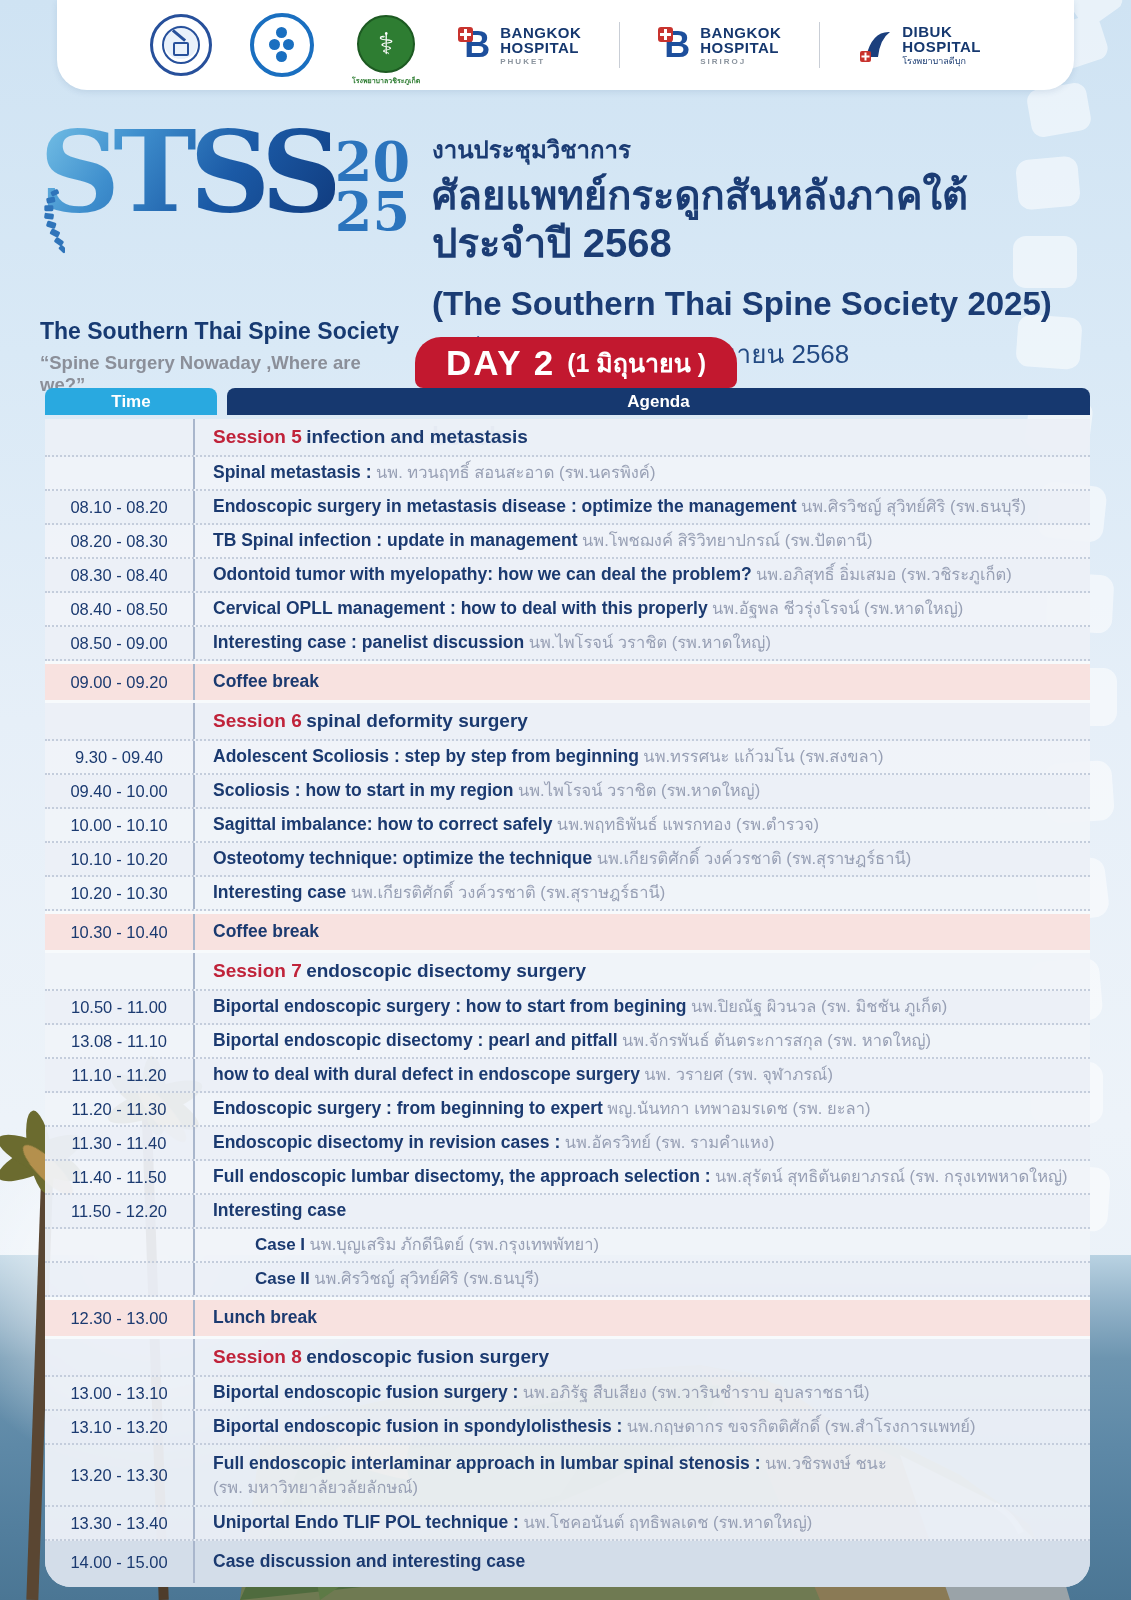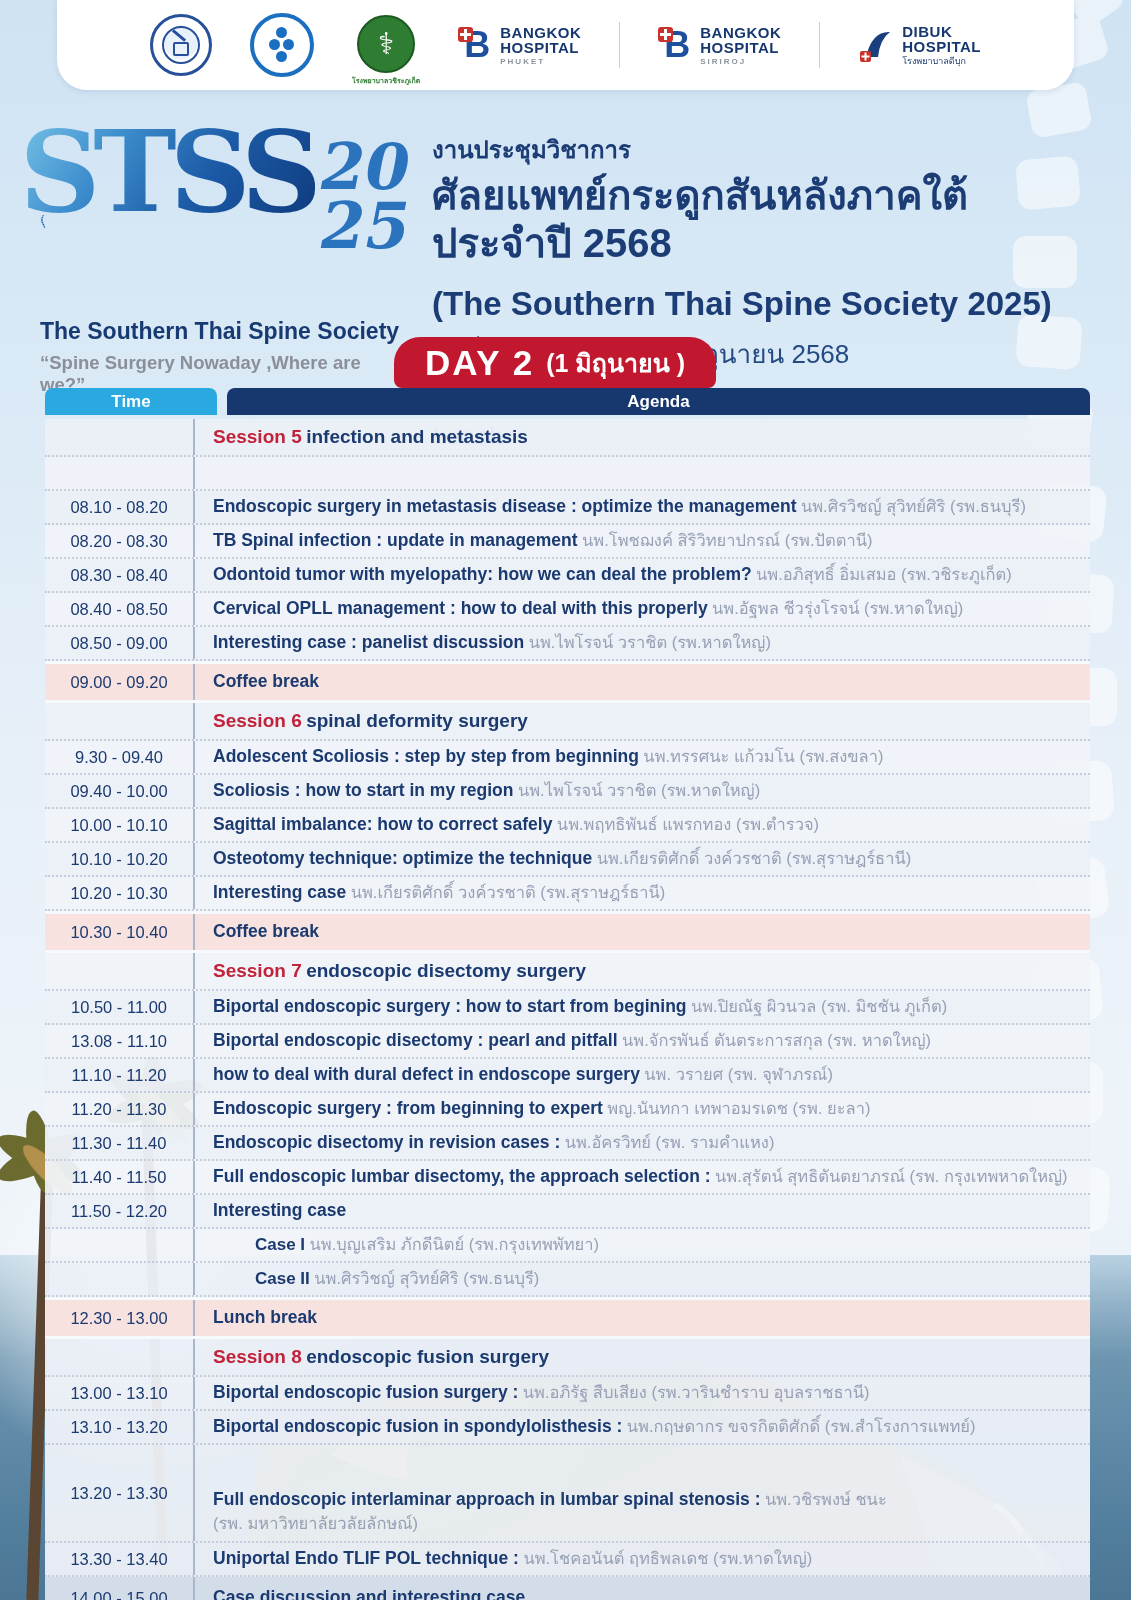--- a/index.html
+++ b/index.html
@@ -51,35 +51,35 @@
   .sailmark{position:relative;width:36px;height:40px;}
   .sailmark svg{position:absolute;left:0;top:0;}
 
   
   .brand{position:absolute;left:40px;top:116px;width:370px;z-index:4;}
   .stss-row{display:flex;align-items:flex-start;}
   .brand-spine{margin-top:16px;margin-right:-26px;position:relative;z-index:2;}
   .stss{font-family:"DejaVu Serif", serif;font-weight:bold;font-size:112px;line-height:1;letter-spacing:-7px;
     background:linear-gradient(125deg,#79c4e8 0%,#3e8ecd 30%,#1b5aa6 62%,#113e82 95%);
     -webkit-background-clip:text;background-clip:text;color:transparent;}
-  .yr{font-family:"DejaVu Serif", serif;font-weight:bold;font-size:64px;line-height:.92;color:#2b74bd;margin-left:6px;margin-top:22px;font-style:italic;}
+  .yr{font-family:"DejaVu Serif", serif;font-weight:bold;font-size:54px;line-height:.92;color:#2b74bd;margin-top:22px;}
   .society{font-size:23px;font-weight:bold;color:#173a72;margin-top:6px;}
   .tagline{font-size:18.5px;font-weight:bold;color:#8b8f99;margin-top:7px;}
 
   
   .event{position:absolute;left:432px;top:130px;right:44px;z-index:4;color:#1b3c74;}
   .ev-kicker{font-size:24px;font-weight:bold;}
   .ev-title-th{font-size:40px;font-weight:bold;line-height:1.2;margin-top:2px;}
   .ev-title-en{font-size:33px;font-weight:bold;margin-top:18px;}
   .ev-date{font-size:26px;margin-top:10px;color:#234a83;}
   .ev-venue{font-size:25px;margin-top:8px;color:#234a83;}
   .ev-venue b{color:#1b3c74;}
 
   
-  .day-banner{position:absolute;left:394px;top:337px;width:322px;height:51px;background:#c2182f;
+  .day-banner{position:absolute;left:415px;top:337px;width:322px;height:51px;background:#c2182f;
     border-radius:26px 26px 8px 8px;display:flex;align-items:center;justify-content:center;gap:12px;z-index:6;color:#fff;}
   .day-label{font-size:35px;font-weight:800;letter-spacing:2px;}
   .day-date{font-size:25px;font-weight:bold;}
 
   
   .agenda-table{position:absolute;left:45px;top:388px;width:1045px;z-index:6;}
   .thead{display:flex;gap:10px;}
   .th{height:27px;display:flex;align-items:center;justify-content:center;color:#fff;font-weight:bold;font-size:17px;}
   .th-time{width:172px;background:#29a9e0;border-radius:8px 8px 0 0;}
   .th-agenda{flex:1;background:#16386f;border-radius:8px 8px 0 0;}
@@ -92,21 +92,21 @@
   .row:nth-child(odd){background:rgba(231,236,244,.55);}
   .t-title{font-weight:bold;color:#1b3a70;font-size:17.5px;}
   .t-speaker{color:#98a0b5;font-size:16.5px;}
   .row-session{min-height:36px;}
   .row-session .s-no{color:#c0233a;font-weight:bold;font-size:19px;}
   .row-session .s-title{color:#1b3a70;font-weight:bold;font-size:19px;}
   .row-break{background:#f8e2e0 !important;min-height:36px;border-top:3px solid #f7fafc;border-bottom:3px solid #f7fafc;}
   .row-case .cell-agenda{padding-left:60px;}
   .row-case .t-title{font-size:17px;}
   .row-last{background:#d3dde9 !important;min-height:42px;padding-bottom:4px;}
-  .row-wrap2 .cell-agenda{padding-top:7px;padding-bottom:7px;margin-top:36px;}
+  .row-wrap2 .cell-agenda{padding-top:7px;padding-bottom:7px;}
 </style>
 </head>
 <body>
 
 <div class="canvas">
 
   <div class="photo">
     <div class="glow"></div>
     <svg class="scene" width="1131" height="345" viewBox="0 0 1131 345">
       <path d="M240,345 L260,190 Q330,150 420,140 L520,120 L700,110 L760,120 L820,160 L880,180 L960,220 L1030,270 L1060,345 Z" fill="#6f7a52"></path>
@@ -257,20 +257,21 @@
       <div class="th th-time">Time</div>
       <div class="th th-agenda">Agenda</div>
     </div>
     <div class="tbody" id="tbody">
         <div class="row row-session">
           <div class="cell-time"></div>
           <div class="cell-agenda"><span class="s-no">Session 5</span>  <span class="s-title">infection and metastasis</span></div>
         </div>
         <div class="row">
           <div class="cell-time"></div>
+          <div class="cell-agenda"><span class="t-title">Spinal metastasis :</span> <span class="t-speaker">นพ. ทวนฤทธิ์ สอนสะอาด (รพ.นครพิงค์)</span></div>
         </div>
         <div class="row">
           <div class="cell-time">08.10 - 08.20</div>
           <div class="cell-agenda"><span class="t-title">Endoscopic surgery in metastasis disease : optimize the management</span> <span class="t-speaker">นพ.ศิรวิชญ์ สุวิทย์ศิริ (รพ.ธนบุรี)</span></div>
         </div>
         <div class="row">
           <div class="cell-time">08.20 - 08.30</div>
           <div class="cell-agenda"><span class="t-title">TB Spinal infection : update in management</span> <span class="t-speaker">นพ.โพชฌงค์ สิริวิทยาปกรณ์ (รพ.ปัตตานี)</span></div>
         </div>
         <div class="row">

